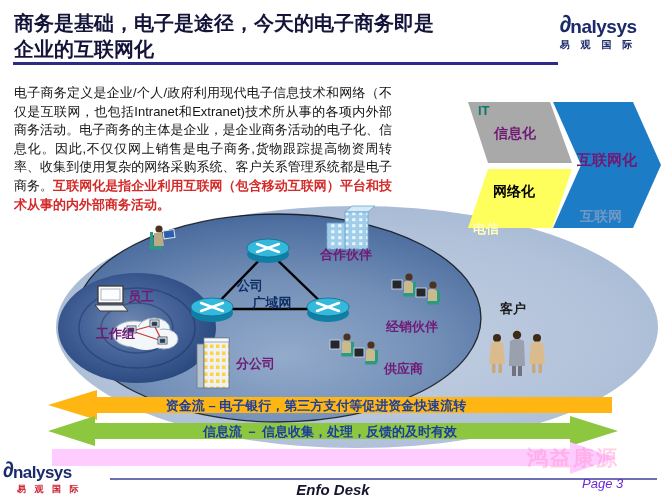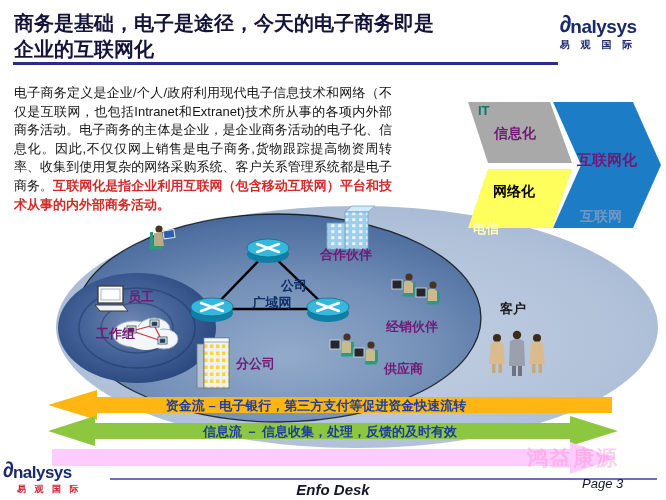--- a/index.html
+++ b/index.html
@@ -15,21 +15,21 @@
   .lbl{font-weight:bold;font-size:13px;white-space:nowrap;}
   .white{color:#701a75;}
   .navy{color:#0e2f63;}
   .flowtext{font-weight:bold;font-size:13px;color:#1c3e9e;text-align:center;white-space:nowrap;}
   .brandrow{display:flex;align-items:flex-end;line-height:1;}
   .swoosh{font-size:24px;font-weight:bold;color:#1b2a6b;margin-right:-1px;}
   .brand{font-size:19px;font-weight:bold;color:#1b2a6b;letter-spacing:-0.5px;}
   .brandcn{font-size:10px;font-weight:bold;letter-spacing:4px;color:#1b2a6b;margin-top:2px;text-align:center;white-space:nowrap;}
   .footline{background:#6e6eb4;height:2px;}
   .enfo{font-style:italic;font-weight:bold;font-size:15px;color:#15152e;text-align:center;}
-  .pagenum{font-style:italic;font-size:13px;color:#0f172a;}
+  .pagenum{font-style:italic;font-size:13px;color:#6d28d9;}
   .watermark{font-size:21px;font-weight:bold;color:rgba(255,128,200,0.38);letter-spacing:2px;white-space:nowrap;}
 </style>
 </head>
 <body>
 
 <div class="slide">
 
   <svg class="abs" style="left:0;top:0;" width="666" height="500" viewBox="0 0 666 500">
     <defs>
       <radialGradient id="gOuter" cx="50%" cy="55%" r="75%">
@@ -193,21 +193,21 @@
   <div class="abs lbl" style="left:478px;top:103px;color:#0f766e;">IT</div>
   <div class="abs lbl white" style="left:494px;top:125px;font-size:14px;">信息化</div>
   <div class="abs lbl white" style="left:577px;top:151px;font-size:15px;">互联网化</div>
   <div class="abs lbl" style="left:493px;top:183px;font-size:14px;color:#000;">网络化</div>
   <div class="abs lbl" style="left:473px;top:220px;color:#ffffbb;">电信</div>
   <div class="abs lbl" style="left:580px;top:208px;font-size:14px;color:#6f98c4;">互联网</div>
 
   <div class="abs lbl white" style="left:128px;top:288px;">员工</div>
   <div class="abs lbl white" style="left:96px;top:325px;">工作组</div>
   <div class="abs lbl white" style="left:236px;top:355px;">分公司</div>
-  <div class="abs lbl navy" style="left:237px;top:277px;width:70px;text-align:right;">公司</div>
+  <div class="abs lbl navy" style="left:237px;top:277px;width:70px;text-align:left;">公司</div>
   <div class="abs lbl navy" style="left:237px;top:294px;width:70px;text-align:center;">广域网</div>
   <div class="abs lbl white" style="left:320px;top:246px;">合作伙伴</div>
   <div class="abs lbl white" style="left:386px;top:318px;">经销伙伴</div>
   <div class="abs lbl white" style="left:384px;top:360px;">供应商</div>
   <div class="abs lbl" style="left:500px;top:300px;color:#1a1a1a;">客户</div>
 
   <div class="abs flowtext" style="left:41px;top:397px;width:550px;">资金流 – 电子银行，第三方支付等促进资金快速流转</div>
   <div class="abs flowtext" style="left:55px;top:423px;width:550px;">信息流 － 信息收集，处理，反馈的及时有效</div>
 
   <div class="abs watermark" style="left:527px;top:444px;">鸿益康源</div>

